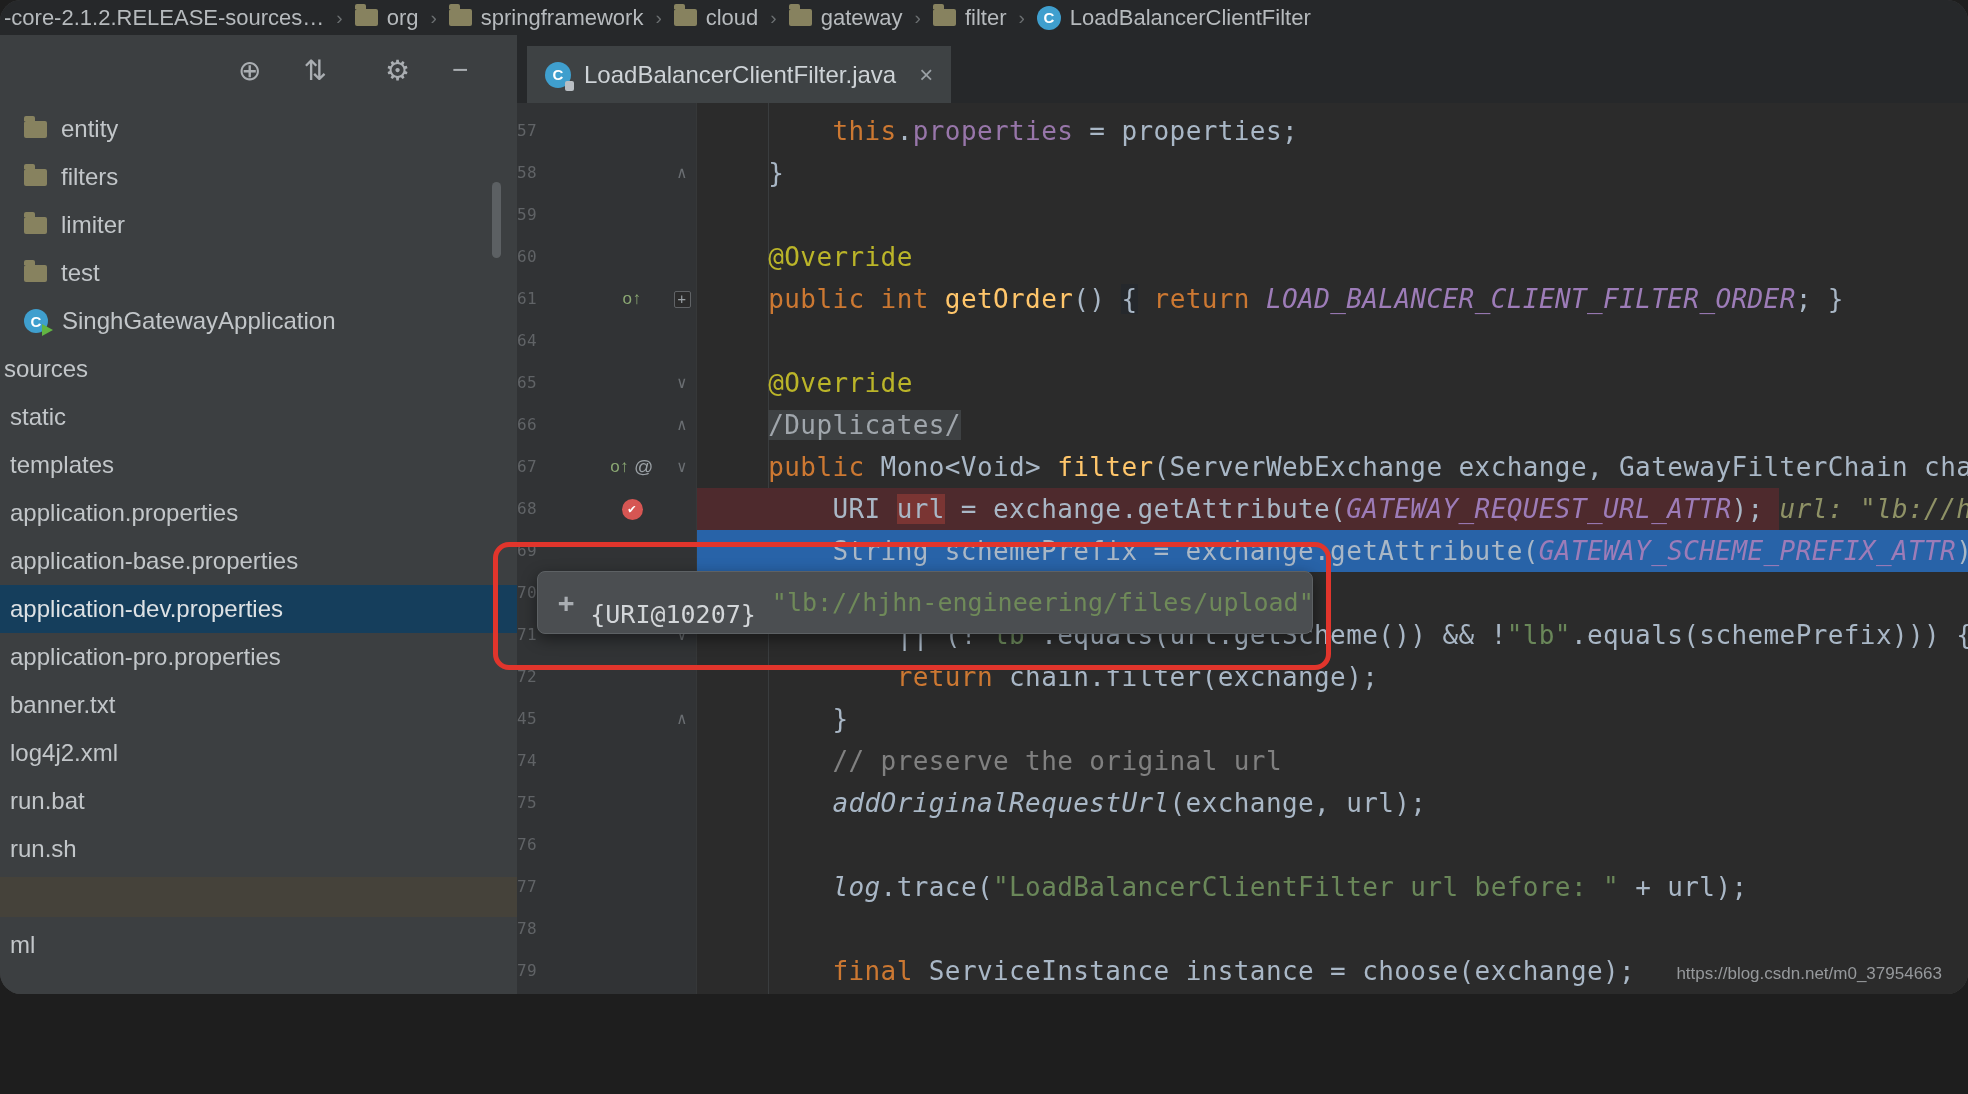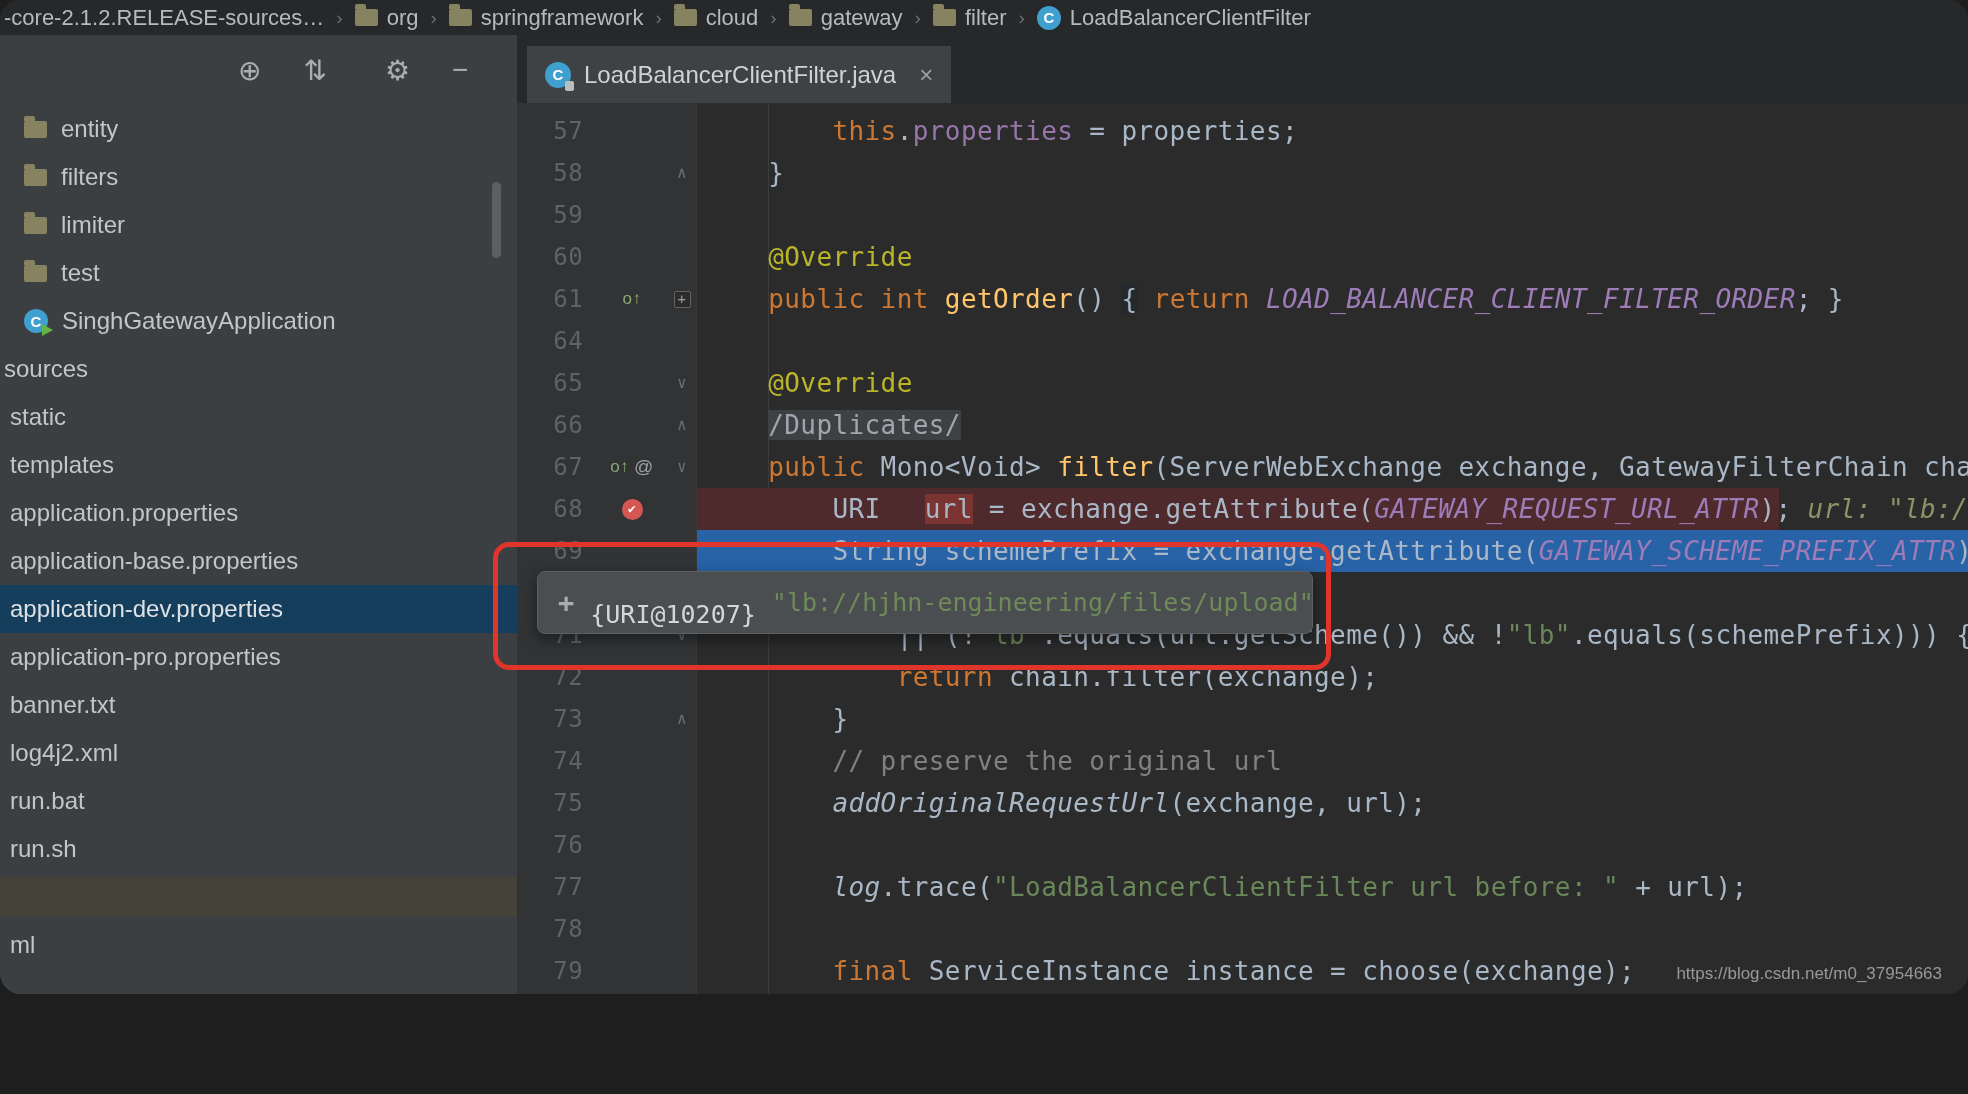--- a/index.html
+++ b/index.html
@@ -44,35 +44,35 @@
   .tab-icon-wrap { position:relative; width:26px; height:26px; }
   .tab-icon-wrap .class-icon { width:26px; height:26px; }
   .mini-lock { position:absolute; right:-3px; bottom:-3px; width:9px; height:10px; background:#b9bec3; border-radius:2px; }
   .tab-close { color:#9aa0a5; font-size:24px; margin-left:10px; }
   .code-area { position:absolute; top:68px; left:0; right:0; bottom:0; overflow:hidden;
     font-family:"DejaVu Sans Mono", monospace; font-size:26px; letter-spacing:0.4px; }
   .gutter-bg { position:absolute; left:0; top:0; bottom:0; width:180px; background:#313335; border-right:1px solid #363839; }
   .indent-guide { position:absolute; left:251px; top:0; bottom:0; width:1px; background:#3a3d3f; }
   .rows { position:absolute; top:7px; left:0; right:0; }
   .row { display:flex; height:42px; line-height:42px; position:relative; z-index:1; }
-  .row .num { width:80px; text-align:right; color:#606366; font-size:24px; padding-right:14px; }
+  .row .num { width:80px; color:#606366; font-size:16px; padding-right:14px; }
   .row .ic { width:70px; display:flex; align-items:center; justify-content:center; gap:5px; }
   .row .fold { width:30px; text-align:center; color:#6a6e72; font-size:16px; }
   .plusbox { display:inline-block; width:17px; height:17px; line-height:15px; border:1px solid #606366; color:#9aa0a5;
     font-size:14px; border-radius:2px; background:#2b2b2b; vertical-align:middle; }
   .row .code { flex:1; white-space:pre; overflow:hidden; color:#a9b7c6; padding-left:7px; }
   .row.exec .code { background:#2863a8; }
   .row.bp .code { background-image:linear-gradient(to right,#4e2a2d,#4e2a2d); background-size:1082px 100%; background-repeat:no-repeat; }
   .kw { color:#cc7832; } .fld { color:#9876aa; } .mth { color:#ffc66b; } .ann { color:#bbb529; }
   .str { color:#6a8759; } .cmt { color:#808080; } .it { font-style:italic; }
   .const { color:#9d7cb8; font-style:italic; }
   .hint { color:#8f9266; font-style:italic; }
   .brace { background:#25282c; }
   .foldtxt { background:#3e4143; color:#a0a6ac; }
-  .urlhl { background:#7a3533;margin-left:28px; }
+  .urlhl { background:#7a3533; }
   .bp-dot { width:21px; height:21px; border-radius:50%; background:#d65653; color:#fff; font-size:13px;
     display:flex; align-items:center; justify-content:center; }
   .ovr { color:#8ba873; font-size:17px; font-family:"Liberation Sans",sans-serif; }
   .at { color:#9aa0a5; font-size:19px; font-family:"Liberation Sans",sans-serif; }
   
   .debug-tooltip { position:absolute; left:537px; top:571px; width:776px; height:63px; background:#4b4e51;
     border:1px solid #5d6164; border-radius:8px; display:flex; align-items:center; gap:16px; padding:0 20px;
     font-family:"DejaVu Sans Mono", monospace; font-size:25px; z-index:30; box-shadow:0 5px 16px rgba(0,0,0,.45); white-space:nowrap; overflow:hidden; }
   .tt-plus { color:#a9adb2; font-weight:bold; font-size:27px; }
   .tt-ref { color:#d3d6d9;margin-top:24px; }
@@ -293,21 +293,21 @@
             <span class="fold">∨</span>
             <span class="code"><span>            || (!</span><span class="str">"lb"</span><span>.equals(url.getScheme()) &amp;&amp; !</span><span class="str">"lb"</span><span>.equals(schemePrefix))) {</span></span>
           </div>
           <div class="row">
             <span class="num">72</span>
             <span class="ic"></span>
             <span class="fold"></span>
             <span class="code"><span>            </span><span class="kw">return</span><span> chain.filter(exchange);</span></span>
           </div>
           <div class="row">
-            <span class="num">73</span>
+            <span class="num">45</span>
             <span class="ic"></span>
             <span class="fold">∧</span>
             <span class="code"><span>        }</span></span>
           </div>
           <div class="row">
             <span class="num">74</span>
             <span class="ic"></span>
             <span class="fold"></span>
             <span class="code"><span>        </span><span class="cmt">// preserve the original url</span></span>
           </div>

